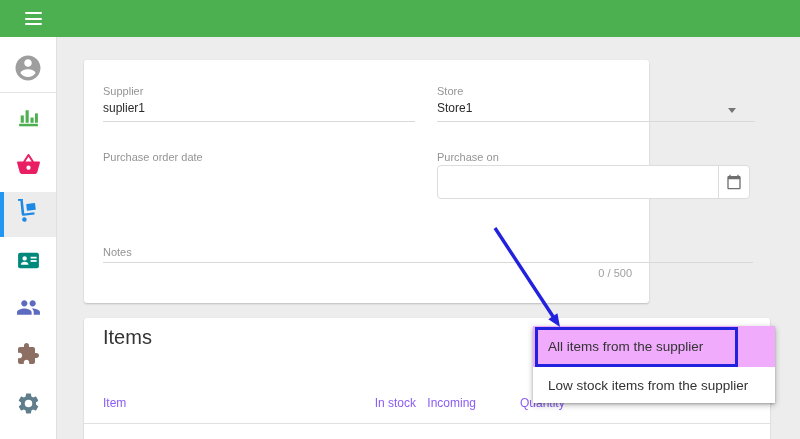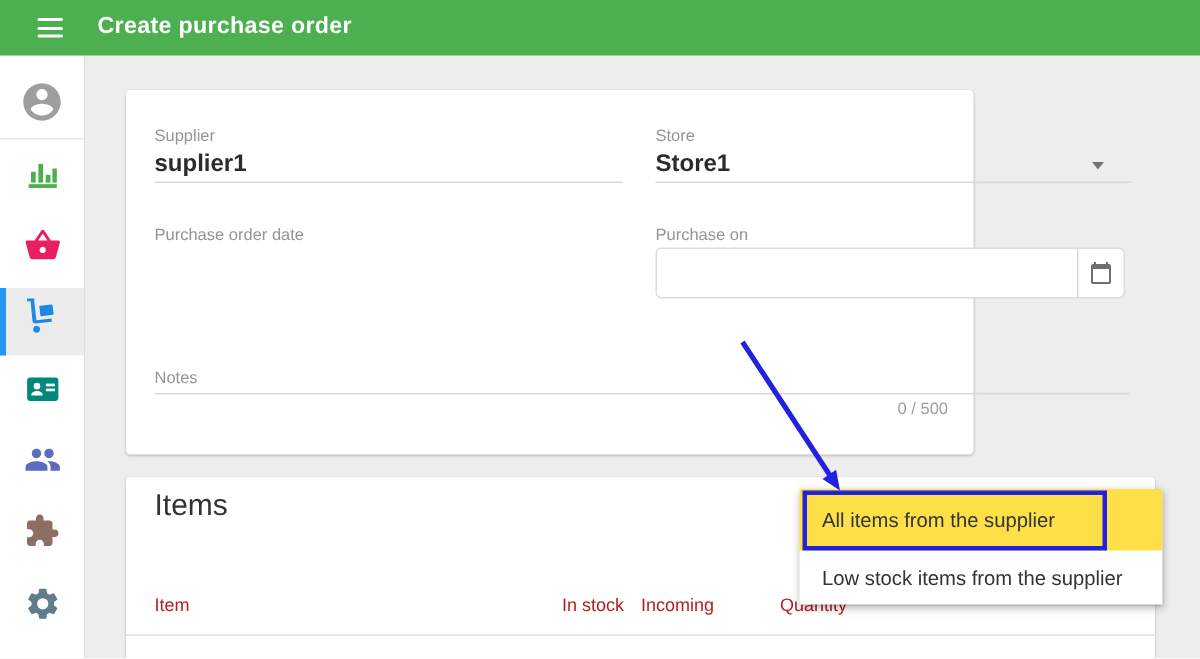--- a/index.html
+++ b/index.html
@@ -18,63 +18,62 @@
   .sb-divider{position:absolute;left:0;top:55px;width:56px;height:1px;background:#e4e4e4;}
   .sb-active-bg{position:absolute;left:0;top:155px;width:56px;height:45px;background:#ececec;}
   .sb-active-bar{position:absolute;left:0;top:155px;width:4px;height:45px;background:var(--active-blue,#2196f3);}
 
   
   .card{position:absolute;background:#fff;border-radius:3px;box-shadow:0 1px 2px rgba(0,0,0,.2);}
   #card-form{left:84px;top:60px;width:565px;height:243px;}
   #card-items{left:84px;top:318px;width:686px;height:130px;}
 
   .fld-label{position:absolute;font-size:11px;color:#949494;}
-  .fld-value{position:absolute;font-size:16px;color:#2b2b2b;font-weight:bold;}
+  .fld-value{position:absolute;font-size:12px;color:#2b2b2b;}
   .underline{position:absolute;height:1px;background:#d9d9d9;}
   .caret{position:absolute;width:0;height:0;border-left:4.5px solid transparent;border-right:4.5px solid transparent;border-top:5px solid #757575;}
 
   .datebox{position:absolute;height:32px;border:1px solid #dcdcdc;border-radius:4px;background:#fff;display:flex;align-items:center;}
   .datebox .dtext{padding-left:11px;font-size:13.5px;color:#2b2b2b;}
   .cal-btn{position:absolute;right:0;top:0;bottom:0;width:30px;border-left:1px solid #dcdcdc;display:flex;align-items:center;justify-content:center;cursor:pointer;}
 
   .counter{position:absolute;right:17px;top:207px;font-size:11px;color:#9e9e9e;}
   .notes-area{position:absolute;left:19px;top:178px;width:650px;height:24px;cursor:text;}
 
   
   .items-title{position:absolute;left:19px;top:8px;font-size:20px;color:#333;}
-  .th{position:absolute;font-size:12px;color:#b91c1c;white-space:nowrap;}
+  .th{position:absolute;font-size:12px;color:#8b5cf6;white-space:nowrap;}
   .th-item{left:19px;top:78px;}
   .th-instock{right:354px;top:78px;}
   .th-incoming{right:294px;top:78px;}
   .th-quantity{left:436px;top:78px;}
   .th-pcost{left:512px;top:70px;width:70px;text-align:center;line-height:13px;}
   .hdr-divider{position:absolute;left:0;top:105px;width:686px;height:1px;background:#e0e0e0;}
 
   
   .menu{position:absolute;left:533px;top:326px;width:242px;background:#fff;z-index:20;
         box-shadow:0 2px 6px rgba(0,0,0,.28),0 1px 2px rgba(0,0,0,.2);}
   .menu-item{height:36px;display:flex;align-items:center;padding-left:15px;font-size:13.5px;color:#333;cursor:pointer;}
-  .menu-item.highlighted{height:41px;background:#fde047;}
+  .menu-item.highlighted{height:41px;background:#f0abfc;}
 
   
   .anno-rect{position:absolute;left:535px;top:327px;width:197px;height:34px;border:3px solid var(--anno,#2121de);z-index:25;pointer-events:none;}
   .anno-arrow{position:absolute;left:0;top:0;z-index:30;pointer-events:none;}
 </style>
 </head>
 <body>
 
 <div id="app">
 
   <div class="appbar">
     <div class="hamburger">
         <span></span>
         <span></span>
         <span></span>
       </div>
-    <div class="appbar-title">Create purchase order</div>
   </div>
 
   <div class="sidebar">
     <div class="sb-active-bg"></div>
     <div class="sb-active-bar"></div>
 
     <div class="sb-item" style="top:10px">
       <span>
         <svg width="30" height="30" viewBox="0 0 24 24">
             <path fill="#9e9e9e" d="M12 2C6.48 2 2 6.48 2 12s4.48 10 10 10 10-4.48 10-10S17.52 2 12 2zm0 3c1.66 0 3 1.34 3 3s-1.34 3-3 3-3-1.34-3-3 1.34-3 3-3zm0 14.2c-2.5 0-4.71-1.28-6-3.22.03-1.99 4-3.08 6-3.08 1.99 0 5.97 1.09 6 3.08-1.29 1.94-3.5 3.22-6 3.22z"></path>

